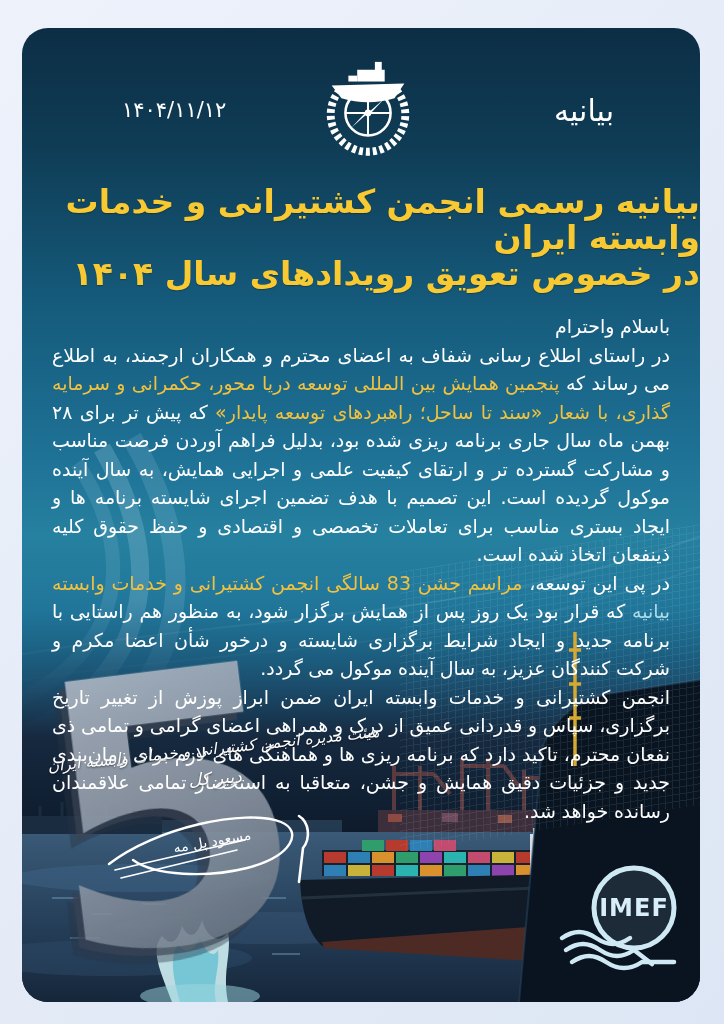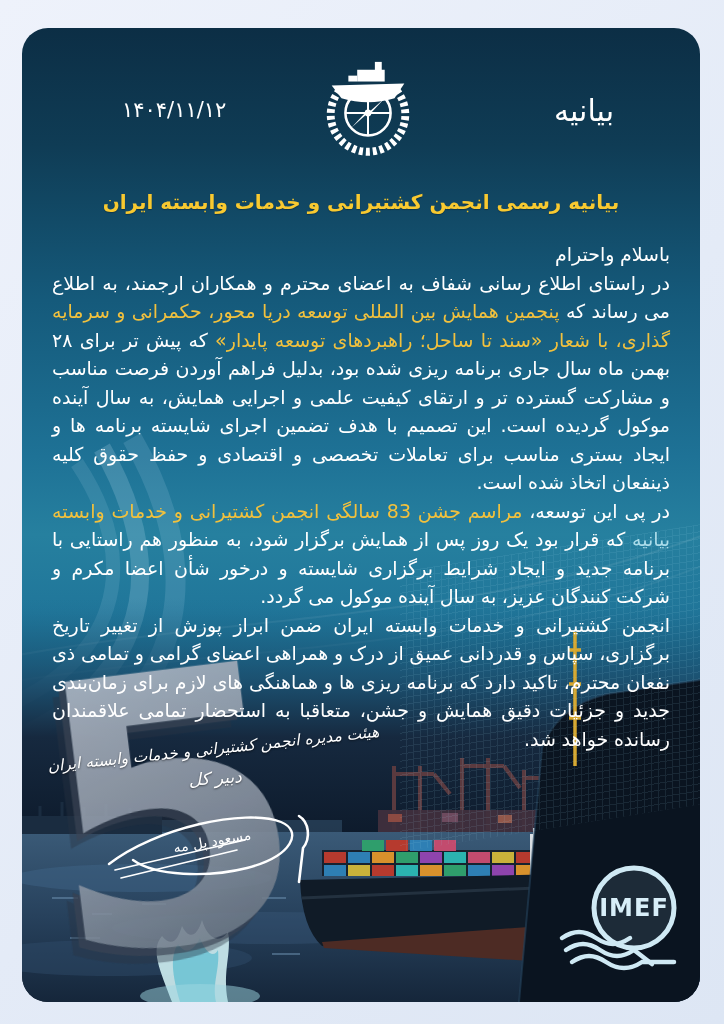--- a/index.html
+++ b/index.html
@@ -41,22 +41,22 @@
     padding:30px 40px 0 40px;color:#fff;
   }
   .header .side{flex:1;display:flex;}
   .statement-label{font-size:30px;letter-spacing:0;}
   .date-label{font-size:21px;direction:ltr;}
   .side.right{justify-content:flex-start;padding-right:46px;}
   .side.left{justify-content:flex-end;padding-left:60px;}
   .logo-wrap{width:108px;height:104px;flex:0 0 auto;}
   
   .main-title{
-    position:relative;z-index:3;text-align:center;margin-top:22px;
-    font-weight:bold;font-size:20px;line-height:36px;color:#f8c930;
+    position:relative;z-index:3;margin-top:22px;
+    font-weight:bold;font-size:33px;line-height:36px;color:#f8c930;
     text-shadow:0 1px 1px rgba(0,0,0,.25);
   }
   
   .body-text{
     position:relative;z-index:3;margin:20px 30px 0 30px;
     color:#ffffff;font-size:19px;line-height:28.5px;
     text-align:justify;word-spacing:-.5px;
   }
   .body-text p{margin:0;}
   .hl-gold{color:#f2c13d;}
@@ -206,20 +206,21 @@
         </g>
       </svg>
     </div>
     <div class="side left">
       <span class="date-label">۱۴۰۴/۱۱/۱۲</span>
     </div>
   </div>
 
   <div class="main-title">
     <div>بیانیه رسمی انجمن کشتیرانی و خدمات وابسته ایران</div>
+    <div>در خصوص تعویق رویدادهای سال ۱۴۰۴</div>
   </div>
 
   <div class="body-text">
     <p>باسلام واحترام</p>
     <p><span>در راستای اطلاع رسانی شفاف به اعضای محترم و همکاران ارجمند، به اطلاع می رساند که </span><span class="hl-gold">پنجمین همایش بین المللی توسعه دریا محور، حکمرانی و سرمایه گذاری، با شعار «سند تا ساحل؛ راهبردهای توسعه پایدار» </span><span>که پیش تر برای ۲۸ بهمن ماه سال جاری برنامه ریزی شده بود، بدلیل فراهم آوردن فرصت مناسب و مشارکت گسترده تر و ارتقای کیفیت علمی و اجرایی همایش، به سال آینده موکول گردیده است. این تصمیم با هدف تضمین اجرای شایسته برنامه ها و ایجاد بستری مناسب برای تعاملات تخصصی و اقتصادی و حفظ حقوق کلیه ذینفعان اتخاذ شده است.</span></p>
     <p><span>در پی این توسعه، </span><span class="hl-gold">مراسم جشن 83 سالگی انجمن کشتیرانی و خدمات وابسته </span><span class="hl-cyan">بیانیه</span><span> که قرار بود یک روز پس از همایش برگزار شود، به منظور هم راستایی با برنامه جدید و ایجاد شرایط برگزاری شایسته و درخور شأن اعضا مکرم و شرکت کنندگان عزیز، به سال آینده موکول می گردد.</span></p>
     <p>انجمن کشتیرانی و خدمات وابسته ایران ضمن ابراز پوزش از تغییر تاریخ برگزاری، سپاس و قدردانی عمیق از درک و همراهی اعضای گرامی و تمامی ذی نفعان محترم، تاکید دارد که برنامه ریزی ها و هماهنگی های لازم برای زمان‌بندی جدید و جزئیات دقیق همایش و جشن، متعاقبا به استحضار تمامی علاقمندان رسانده خواهد شد.</p>
   </div>
 
   <div class="signature">

